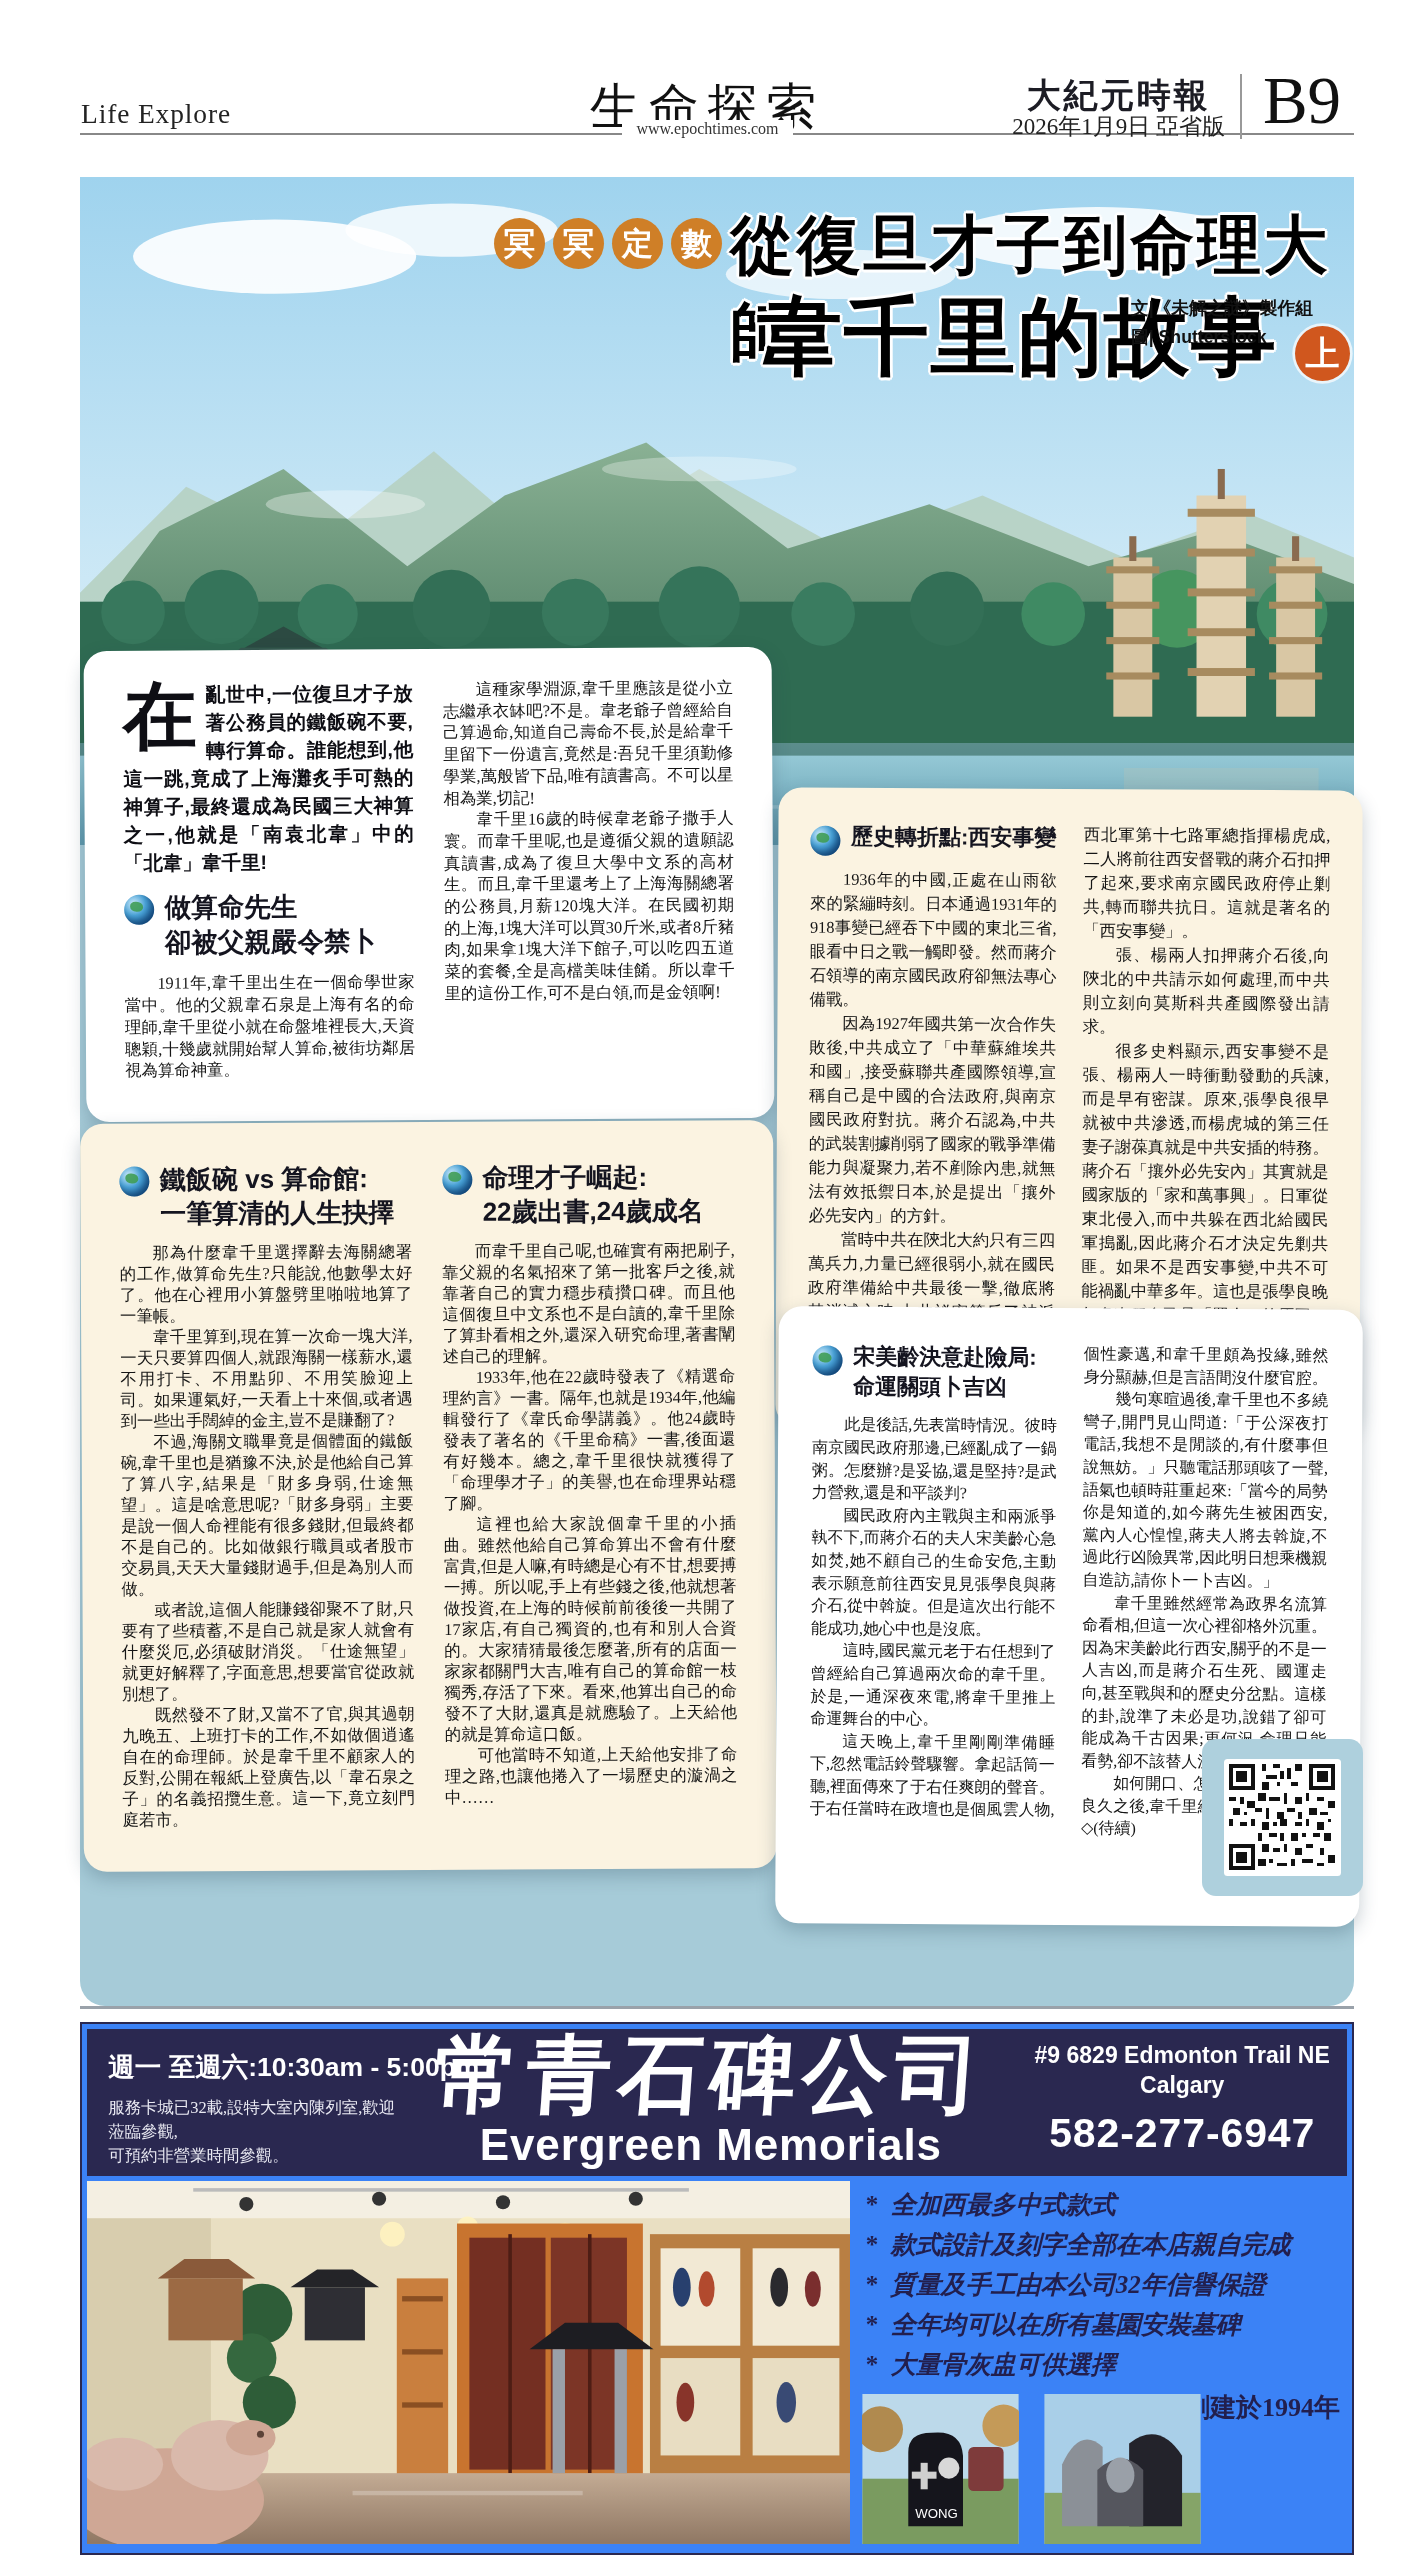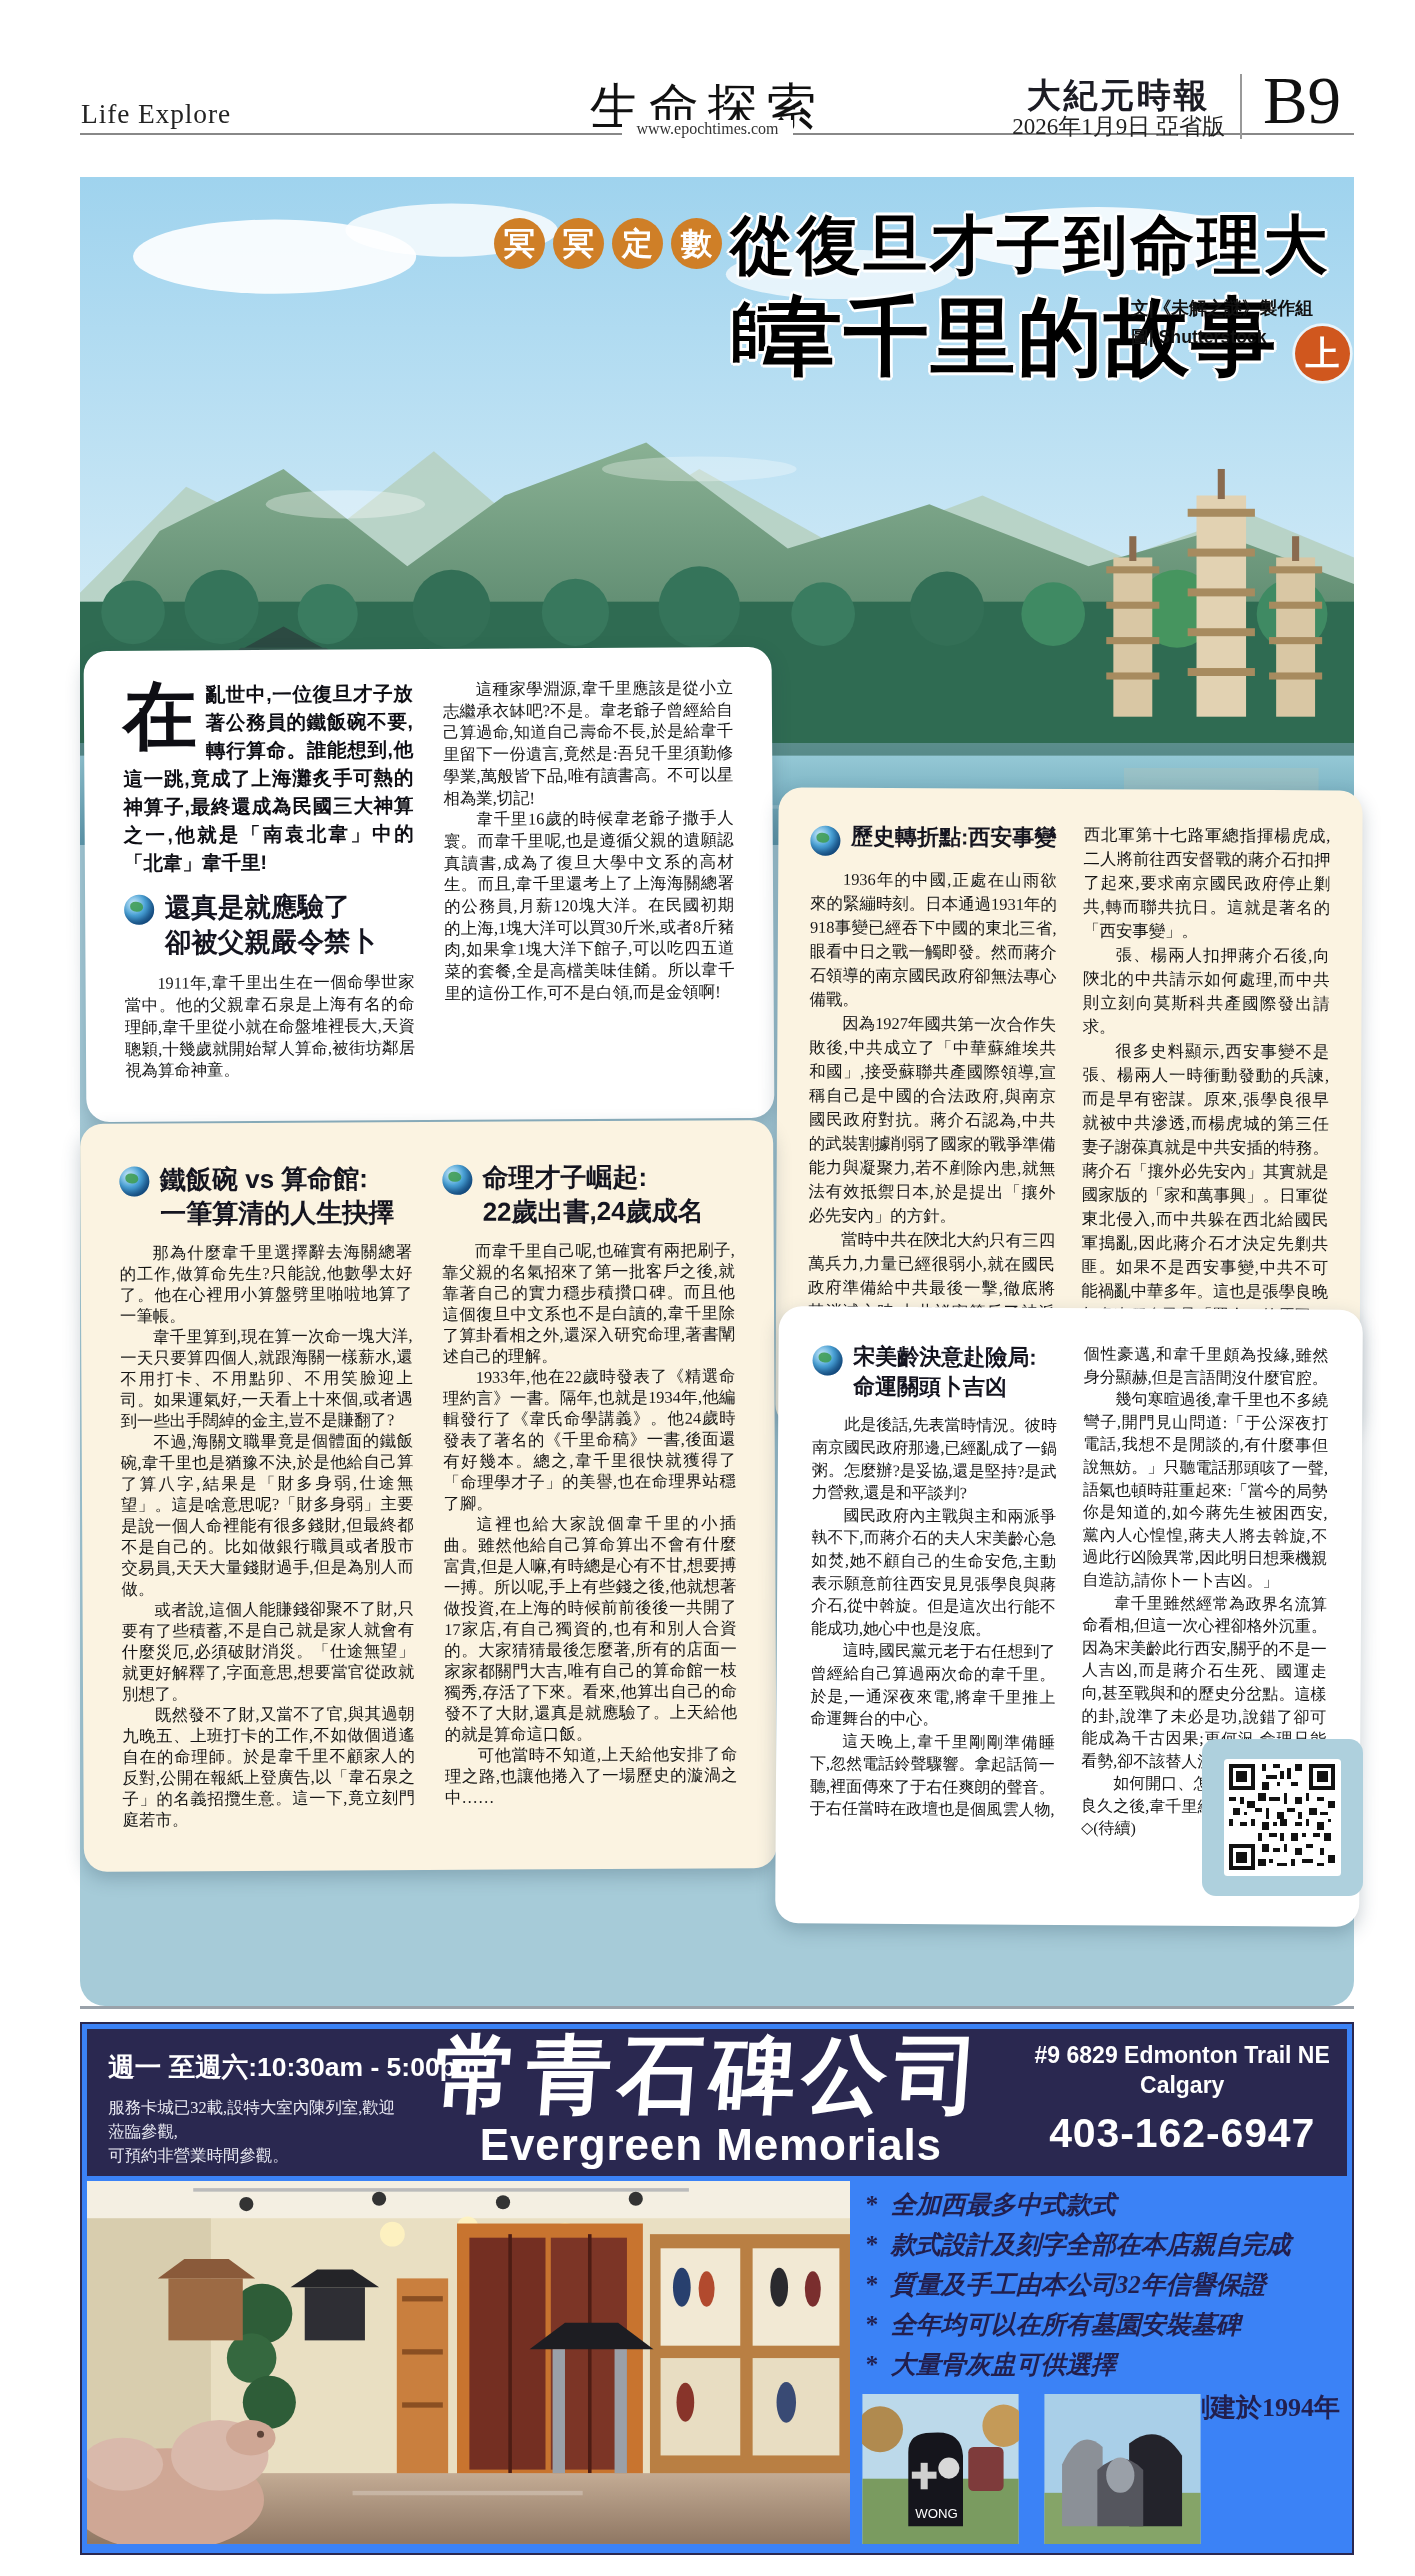--- a/index.html
+++ b/index.html
@@ -208,21 +208,21 @@
   </div>
 
   <div class="abs card card-white card1">
     <div class="cols">
       <div class="col">
         <div class="intro">
           <span class="dropcap">在</span><span>亂世中,一位復旦才子放著公務員的鐵飯碗不要,轉行算命。誰能想到,他這一跳,竟成了上海灘炙手可熱的神算子,最終還成為民國三大神算之一,他就是「南袁北韋」中的「北韋」韋千里!</span>
         </div>
         <div class="sec-head">
           <span class="globe"></span>
-          <span class="ht"><span>還真是就應驗了</span><br><span>卻被父親嚴令禁卜</span></span>
+          <span class="ht"><span>做算命先生</span><br><span>卻被父親嚴令禁卜</span></span>
         </div>
         <div class="bt">
           <p>1911年,韋千里出生在一個命學世家當中。他的父親韋石泉是上海有名的命理師,韋千里從小就在命盤堆裡長大,天資聰穎,十幾歲就開始幫人算命,被街坊鄰居視為算命神童。</p>
         </div>
       </div>
       <div class="col bt">
         <p>這種家學淵源,韋千里應該是從小立志繼承衣缽吧?不是。韋老爺子曾經給自己算過命,知道自己壽命不長,於是給韋千里留下一份遺言,竟然是:吾兒千里須勤修學業,萬般皆下品,唯有讀書高。不可以星相為業,切記!</p>
         <p>韋千里16歲的時候韋老爺子撒手人寰。而韋千里呢,也是遵循父親的遺願認真讀書,成為了復旦大學中文系的高材生。而且,韋千里還考上了上海海關總署的公務員,月薪120塊大洋。在民國初期的上海,1塊大洋可以買30斤米,或者8斤豬肉,如果拿1塊大洋下館子,可以吃四五道菜的套餐,全是高檔美味佳餚。所以韋千里的這份工作,可不是白領,而是金領啊!</p>
       </div>
     </div>
@@ -374,21 +374,21 @@
       <div class="abs ad-note">
         <div>服務卡城已32載,設特大室內陳列室,歡迎蒞臨參觀,</div>
         <div>可預約非營業時間參觀。</div>
       </div>
       <div class="abs ad-title">常青石碑公司</div>
       <div class="abs ad-sub sans">Evergreen Memorials</div>
       <div class="abs ad-addr sans">
         <div>#9 6829 Edmonton Trail NE</div>
         <div>Calgary</div>
       </div>
-      <div class="abs ad-phone sans">403-162-6947</div>
+      <div class="abs ad-phone sans">582-277-6947</div>
     </div>
 
     <div class="ad-photo">
       <svg width="763" height="363" viewBox="0 0 862 410">
         <defs>
           <linearGradient id="flr" x1="0" y1="0" x2="0" y2="1">
             <stop offset="0" stop-color="#c3ab94"></stop>
               <stop offset="1" stop-color="#8f7763"></stop>
           </linearGradient>
         </defs>

